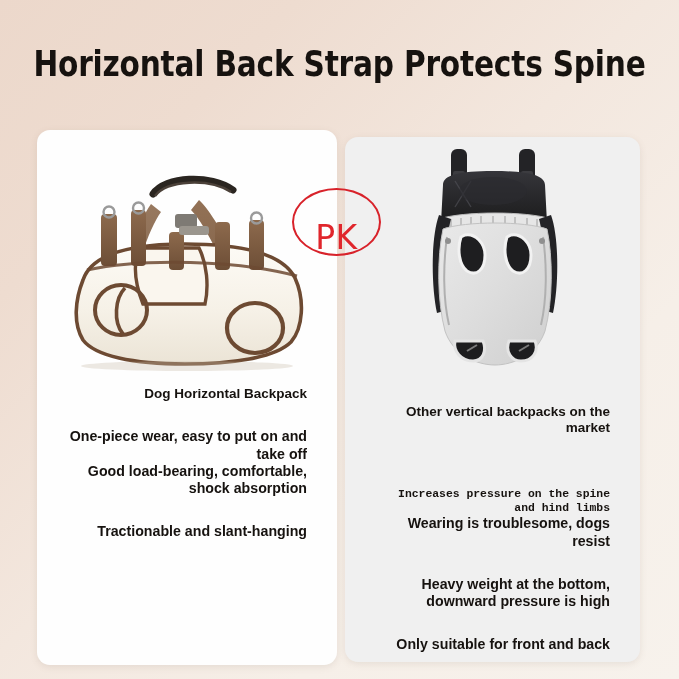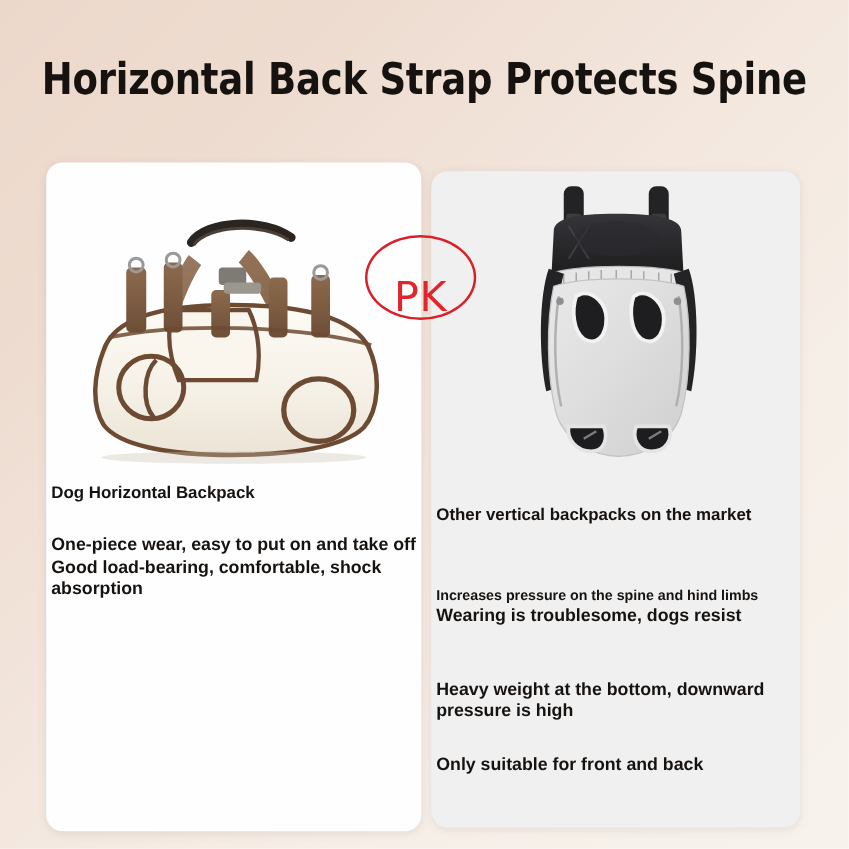--- a/index.html
+++ b/index.html
@@ -21,29 +21,29 @@
   }
 
   
   .card {
     position:absolute; border-radius:13px;
     box-shadow:0 2px 7px rgba(120,100,85,0.13);
   }
   .card-left  { left:37px;  top:130px; width:300px; height:535px; background:#fefefe; }
   .card-right { left:345px; top:137px; width:295px; height:525px; background:#f0f0f0; }
   .feat {
-    text-align:left; color:#16120f;
+    text-align:right; color:#16120f;
     font-weight:bold; line-height:1.21;
-    padding:0 4px;
+    padding:0 30px;
   }
   .heading { font-size:13.5px; }
   .body-line { font-size:14.2px; }
   .body-small {
     font-size:11.4px; font-weight:bold; line-height:1.26;
-    font-family:Liberation Sans, sans-serif;
+    font-family:Liberation Mono, monospace;
   }
 
   .left-feats  { left:37px; width:300px; }
   .right-feats { left:345px; width:295px; }
 
   
   .pk {
     position:absolute; left:292px; top:188px; width:89px; height:68px;
     border:2.4px solid #d8222a; border-radius:50%;
     display:flex; align-items:flex-end; justify-content:center;
@@ -119,20 +119,21 @@
     <path d="M40 118 C96 106 190 108 250 124" stroke="#6d4a32" stroke-width="3" fill="none" opacity="0.85"></path>
 
     <ellipse cx="140" cy="214" rx="106" ry="5" fill="#cbbfae" opacity="0.35"></ellipse>
   </svg>
 </div>
 
 <div class="left-feats" style="position:absolute; top:386px;">
   <div class="feat heading">Dog Horizontal Backpack</div>
   <div class="feat body-line" style="margin-top:26px;">One-piece wear, easy to put on and take off</div>
   <div class="feat body-line" style="">Good load-bearing, comfortable, shock absorption</div>
+  <div class="feat body-line" style="margin-top:26px;">Tractionable and slant-hanging</div>
 </div>
 
 <div class="card card-right"></div>
 
 <div class="art art-right">
   <svg width="160" height="230" viewBox="0 0 160 230">
     <defs>
       <linearGradient id="grayfab" x1="0" y1="0" x2="1" y2="1">
         <stop offset="0%" stop-color="#e9e9e9"></stop>
         <stop offset="45%" stop-color="#dedede"></stop>
@@ -185,19 +186,19 @@
     <path d="M40 196 C38 206 46 216 58 216 C68 216 72 206 68 196 Z" fill="#1d1d1f" stroke="#e4e4e4" stroke-width="3"></path>
     <path d="M94 196 C90 206 96 216 106 216 C118 216 124 206 120 196 Z" fill="#1d1d1f" stroke="#e4e4e4" stroke-width="3"></path>
     <path d="M52 206 L62 200 M104 206 L114 200" stroke="#7b7b7b" stroke-width="2"></path>
   </svg>
 </div>
 
 <div class="right-feats" style="position:absolute; top:404px;">
   <div class="feat heading">Other vertical backpacks on the market</div>
   <div class="feat body-small" style="margin-top:50px;">Increases pressure on the spine and hind limbs</div>
   <div class="feat body-line" style="">Wearing is troublesome, dogs resist</div>
-  <div class="feat body-line" style="margin-top:42px;">Heavy weight at the bottom, downward pressure is high</div>
+  <div class="feat body-line" style="margin-top:26px;">Heavy weight at the bottom, downward pressure is high</div>
   <div class="feat body-line" style="margin-top:26px;">Only suitable for front and back</div>
 </div>
 
 <div class="pk">
   <span>PK</span>
 </div>
 
 </body></html>

